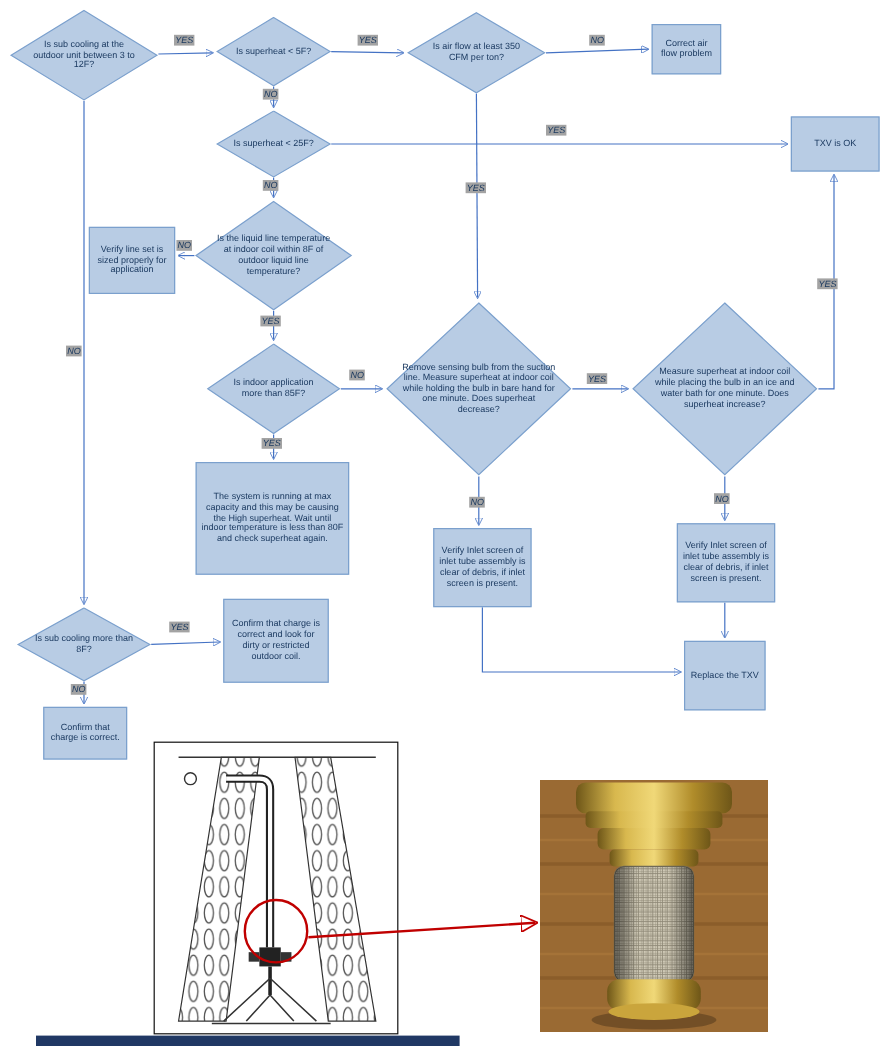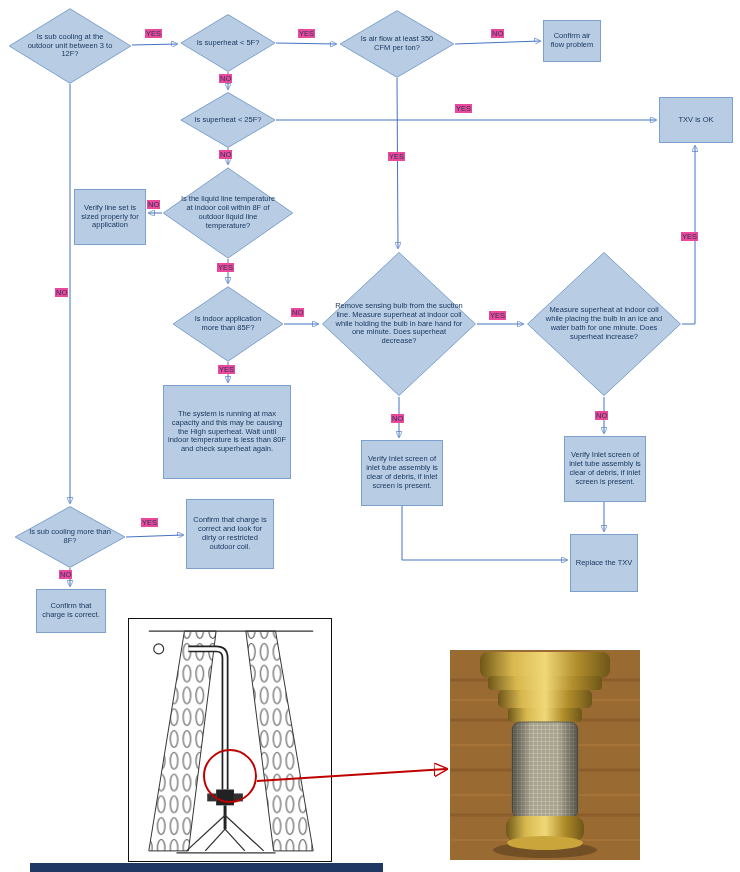--- a/index.html
+++ b/index.html
@@ -13,21 +13,21 @@
 
   .node { position:absolute; z-index:2; display:flex; align-items:center; justify-content:center;
           text-align:center; color:var(--text,#17365d); font-size:7.5px; line-height:1.18; }
   .rect { background:var(--node-fill,#b8cce4); border:1px solid var(--node-border,#7ba0cd); padding:2px 3px; }
   .diamond .shape { position:absolute; inset:0; width:100%; height:100%; }
   .diamond polygon { fill:var(--node-fill,#b8cce4); stroke:var(--node-border,#7ba0cd); stroke-width:1; }
   .diamond .node-text { position:relative; padding:0 13%; z-index:1; }
   .diamond.big .node-text { padding:0 9%; }
 
   .edge-label { position:absolute; z-index:3; font-size:7.5px; color:var(--text,#17365d);
-                background:#ec4899; padding:0 1px; }
+                background:#a3a3a3; padding:0 1px;font-style:italic; }
 
   .lineart-box { position:absolute; left:128px; top:618px; width:204px; height:244px;
                  border:1.5px solid #111; background:#fff; z-index:2; }
   .lineart-box svg { width:100%; height:100%; display:block; }
 
   .photo-box { position:absolute; left:450px; top:650px; width:190px; height:210px; z-index:2; }
   .photo-box svg { width:100%; height:100%; display:block; }
 
   .red-annot { position:absolute; inset:0; width:740px; height:872px; z-index:4; pointer-events:none; }
   .red-annot circle, .red-annot path { stroke:var(--red,#c00000); fill:none; }
@@ -125,21 +125,21 @@
   </div>
 
   <div class="node diamond" style="left:14px;top:506px;width:112px;height:62px">
     <svg class="shape" viewBox="0 0 100 100" preserveAspectRatio="none">
         <polygon points="50,1 99,50 50,99 1,50" vector-effect="non-scaling-stroke"></polygon>
       </svg>
     <div class="node-text">Is sub cooling more than 8F?</div>
   </div>
 
   <div class="node rect" style="left:543px;top:20px;width:58px;height:42px">
-    <div>Confirm air flow problem</div>
+    <div>Correct air flow problem</div>
   </div>
 
   <div class="node rect" style="left:659px;top:97px;width:74px;height:46px">
     <div>TXV is OK</div>
   </div>
 
   <div class="node rect" style="left:74px;top:189px;width:72px;height:56px">
     <div>Verify line set is sized properly for application</div>
   </div>
 

